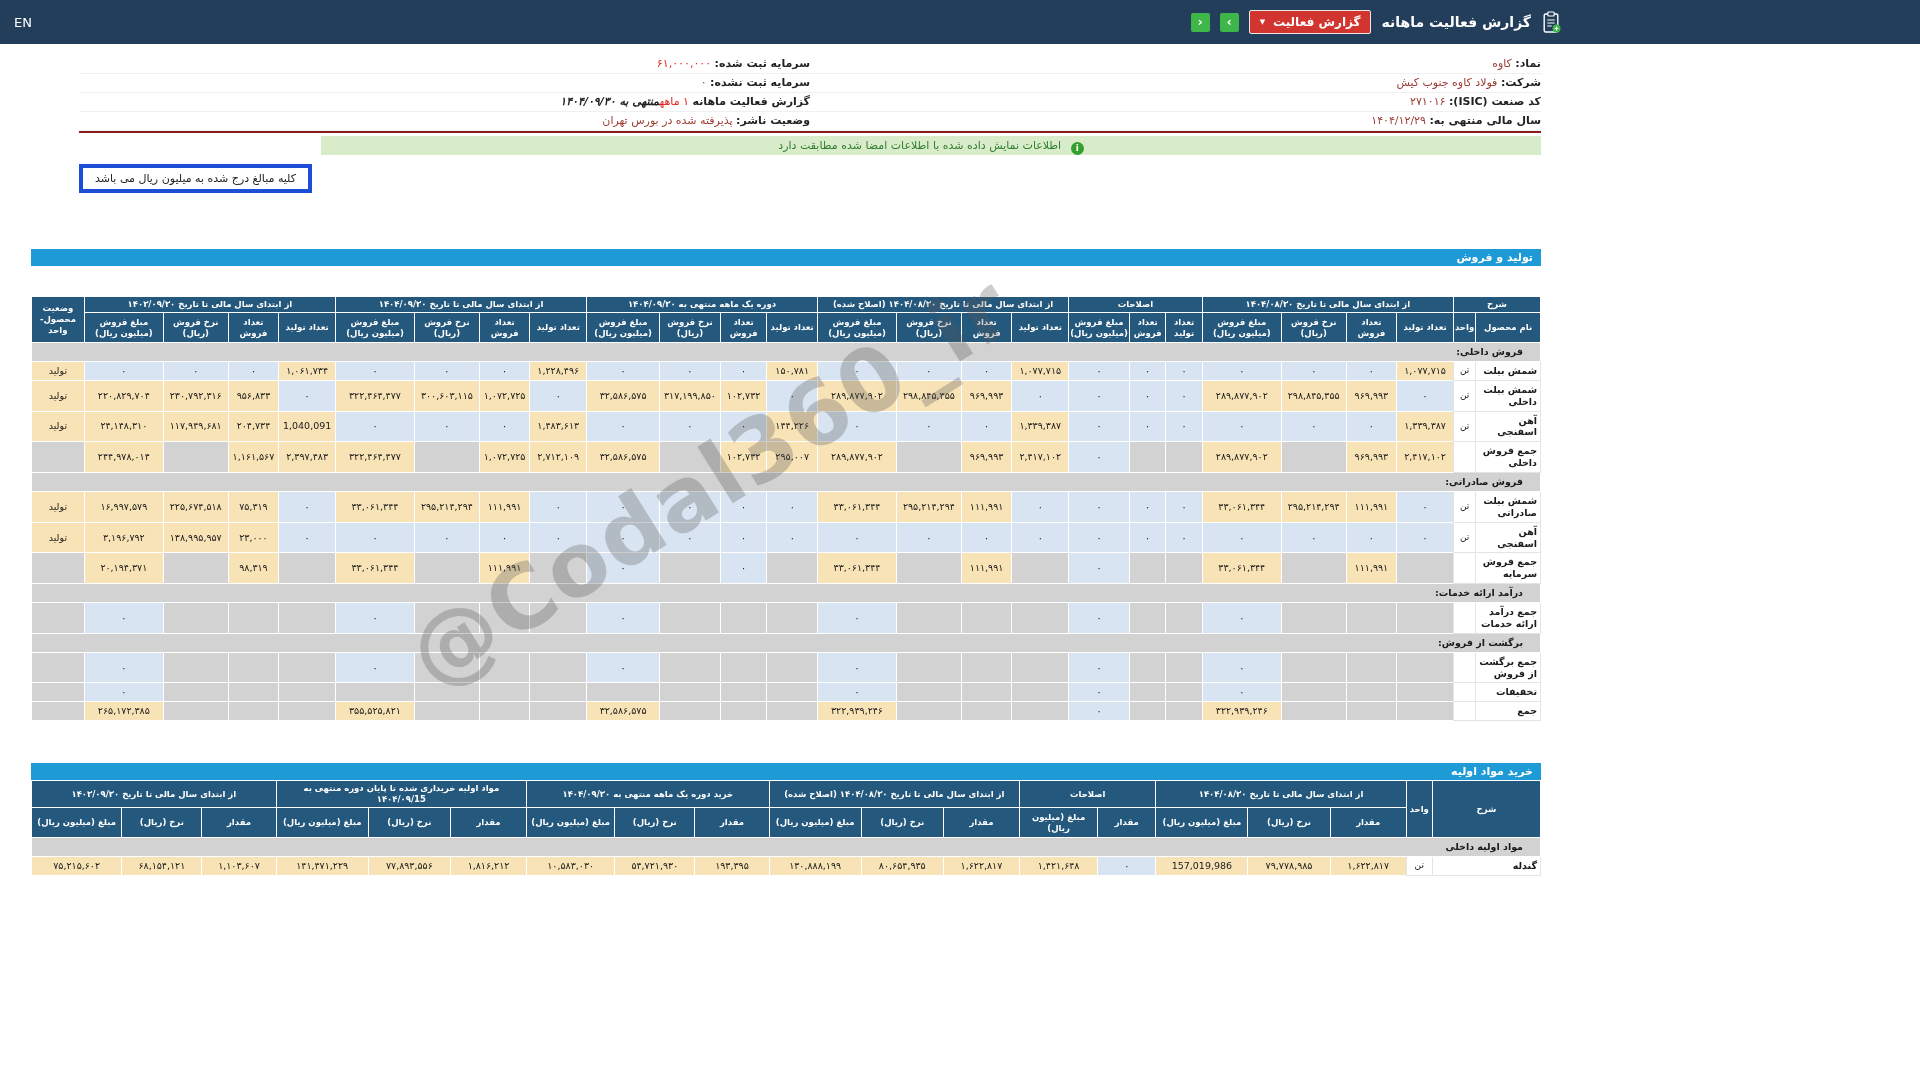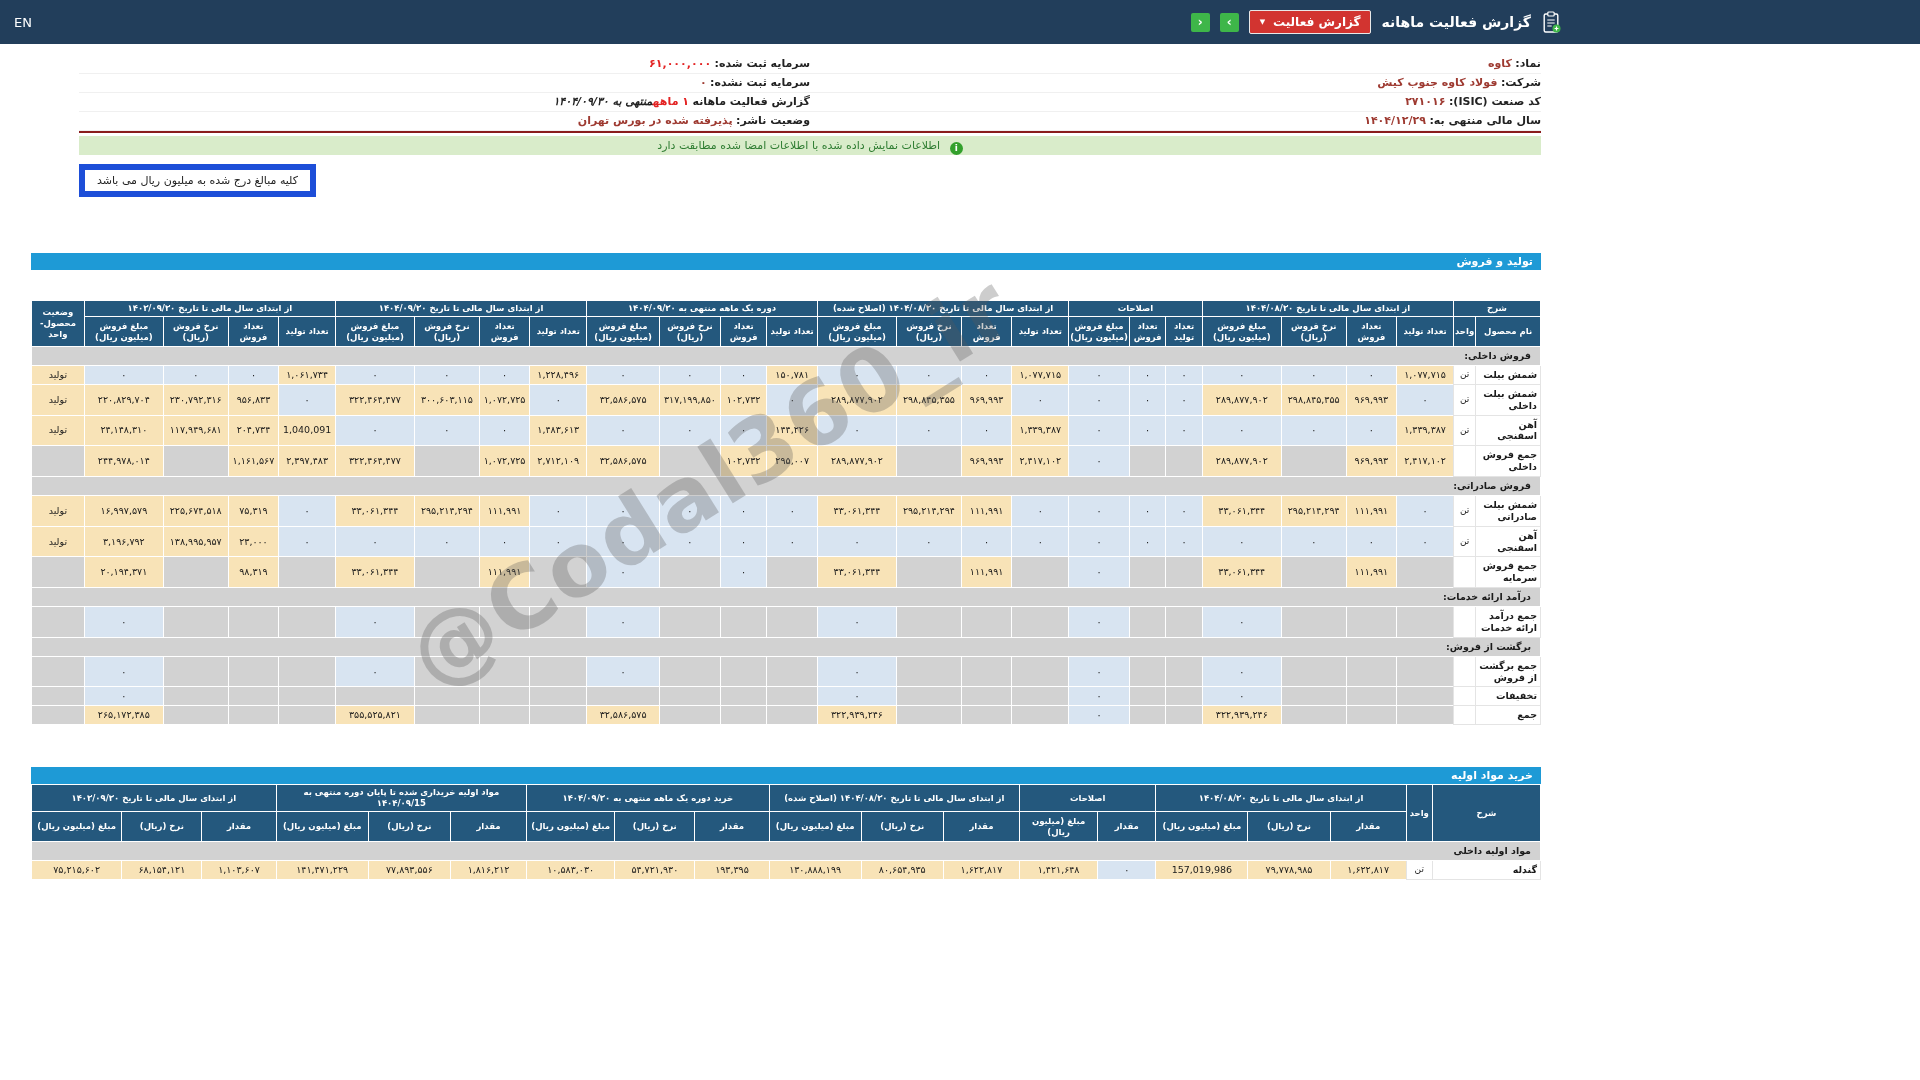--- a/index.html
+++ b/index.html
@@ -36,38 +36,38 @@
   
   .content { width: 1510px; margin: 0 34px 0 31px; direction: rtl; }
 
   .info { width: 1462px; margin-top: 11px; display: flex; border-bottom: 2px solid #8a1c1c; }
   .info-col { width: 50%; }
   .irow {
     height: 19px; line-height: 18px; border-bottom: 1px solid #f0f0f0;
     font-size: 11px; white-space: nowrap; overflow: hidden;
   }
   .ilabel { font-weight: bold; color: #222; }
-  .ival { color: #9e3a31; font-weight: bold; margin-top: 46px; }
+  .ival { color: #9e3a31; font-weight: normal; margin-top: 46px; }
   .ival.red { color: #e32222; }
   .isuffix { font-weight: bold; color: #222; font-style: italic; }
 
   .signed {
-    width: 1462px; margin-top: 3px; background: #d9ecca; color: #2f7d32;
+    width: 1220px; margin-top: 3px; background: #d9ecca; color: #2f7d32;
     font-size: 11px; height: 19px; line-height: 19px; text-align: center;
   }
   .info-icon {
     display: inline-block; width: 13px; height: 13px; border-radius: 50%;
     background: #33a02c; color: #fff; font-size: 9px; line-height: 13px;
     text-align: center; font-weight: bold; vertical-align: -2px; margin-left: 6px;
     font-style: normal;
   }
 
   .note-box {
     display: table; margin: 9px auto 0 48px;
-    border: 6px solid #1d4ed8; padding: 4px 12px;
+    border: 4px solid #1d4ed8; padding: 4px 12px;
     font-size: 11px; color: #222;
   }
 
   .bluebar {
     background: #1e9ad6; color: #fff; font-weight: bold; font-size: 11px;
     height: 17px; line-height: 17px; padding-right: 8px;
   }
   .bluebar.first { margin-top: 56px; }
   .bluebar.second { margin-top: 42px; }
   .subnote {
@@ -87,21 +87,21 @@
   th.sub { height: 30px; }
   td {
     font-size: 9.5px; text-align: center; border: 1px solid #fff;
     padding: 3px 1px; color: #1a1a1a; line-height: 1.25; overflow: hidden;
   }
   td.c { background: #f8e3b7; }
   td.b { background: #d8e4f1; }
   td.g { background: #d2d2d2; }
   td.w { background: #fff; border: 1px solid #e4e4e4; }
   td.lbl { text-align: right; font-weight: bold; padding-right: 3px; }
-  td.grp { text-align: right; font-weight: bold; padding-right: 9px; }
+  td.grp { text-align: right; font-weight: bold; padding-right: 17px; }
   td.unit { font-size: 9px; }
 
   .watermark {
     position: absolute; left: 365px; top: 430px; z-index: 9;
     font-size: 88px; font-weight: bold; letter-spacing: 2px;
     color: rgba(90,90,90,.30); transform: rotate(-32deg);
     direction: ltr; pointer-events: none; white-space: nowrap;
   }
 </style>
 </head>

